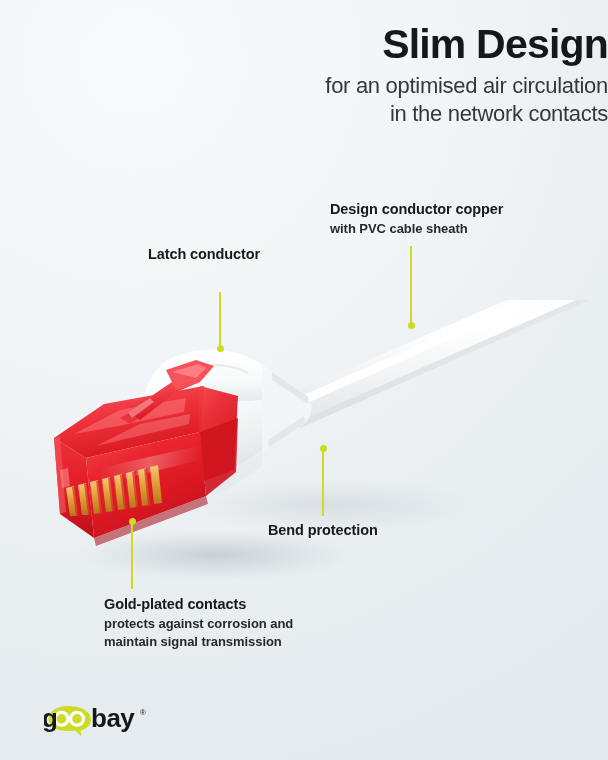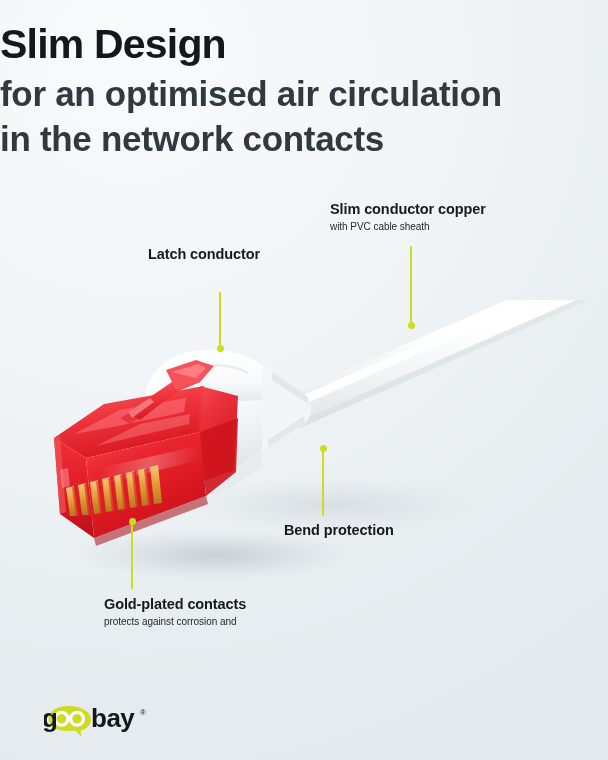--- a/index.html
+++ b/index.html
@@ -21,61 +21,61 @@
       radial-gradient(120% 95% at 22% 8%, #f8fafb 0%, #f2f5f7 42%, #e9eef1 72%, #e4eaee 100%),
       linear-gradient(135deg, #f7f9fa 0%, #eef2f5 55%, #e5ebef 100%);
     overflow: hidden;
   }
 
   
   .header {
     position: absolute;
     left: 0; right: 0;
     top: 22px;
-    text-align: left;
+    text-align: right;
   }
   .title {
     font-size: 41px;
     font-weight: bold;
     color: #15181a;
     letter-spacing: -0.8px;
     line-height: 1.08;
     margin: 0 0 6px 0;
   }
   .subtitle {
-    font-size: 35px;
-    font-weight: 700;
+    font-size: 22px;
+    font-weight: 400;
     color: #32383d;
     line-height: 1.28;
     letter-spacing: -0.3px;
   }
   .subtitle-line { display: block; }
 
   
   .callout { position: absolute; }
   .callout-title {
     font-size: 14.5px;
     font-weight: bold;
     color: #17191b;
     line-height: 1.35;
     letter-spacing: -0.1px;
     white-space: nowrap;
   }
   .callout-sub {
-    font-size: 10px;
-    font-weight: 400;
+    font-size: 13px;
+    font-weight: 700;
     color: #26292c;
     line-height: 1.42;
     letter-spacing: -0.05px;
   }
   .sub-line { display: block; white-space: nowrap; }
 
   #callout-inner   { left: 330px; top: 200px; }
   #callout-latch   { left: 148px; top: 245px; }
-  #callout-bend    { left: 284px; top: 521px; }
+  #callout-bend    { left: 268px; top: 521px; }
   #callout-gold    { left: 104px; top: 595px; }
 
   
   .leader {
     position: absolute;
     width: 2px;
     background: #cddc23;
   }
   .leader::after {
     content: "";
@@ -278,38 +278,39 @@
       <span class="subtitle-line">in the network contacts</span>
     </div>
   </div>
 
   <div class="leader dot-bottom" id="leader-inner"></div>
   <div class="leader dot-bottom" id="leader-latch"></div>
   <div class="leader dot-top" id="leader-bend"></div>
   <div class="leader dot-top" id="leader-gold"></div>
 
   <div class="callout" id="callout-inner">
-    <div class="callout-title">Slim conductor copper</div>
+    <div class="callout-title">Design conductor copper</div>
     <div class="callout-sub">
       <span class="sub-line">with PVC cable sheath</span>
     </div>
   </div>
 
   <div class="callout" id="callout-latch">
     <div class="callout-title">Latch conductor</div>
   </div>
 
   <div class="callout" id="callout-bend">
     <div class="callout-title">Bend protection</div>
   </div>
 
   <div class="callout" id="callout-gold">
     <div class="callout-title">Gold-plated contacts</div>
     <div class="callout-sub">
       <span class="sub-line">protects against corrosion and</span>
+      <span class="sub-line">maintain signal transmission</span>
     </div>
   </div>
 
   <div id="logo">
     <svg width="112" height="34" viewBox="0 0 112 34" xmlns="http://www.w3.org/2000/svg">
 
       <path d="M 24 3
                C 38 3, 47 9, 47 16.5
                C 47 22, 42.5 26, 36.5 27.8
                L 37.5 33.5

